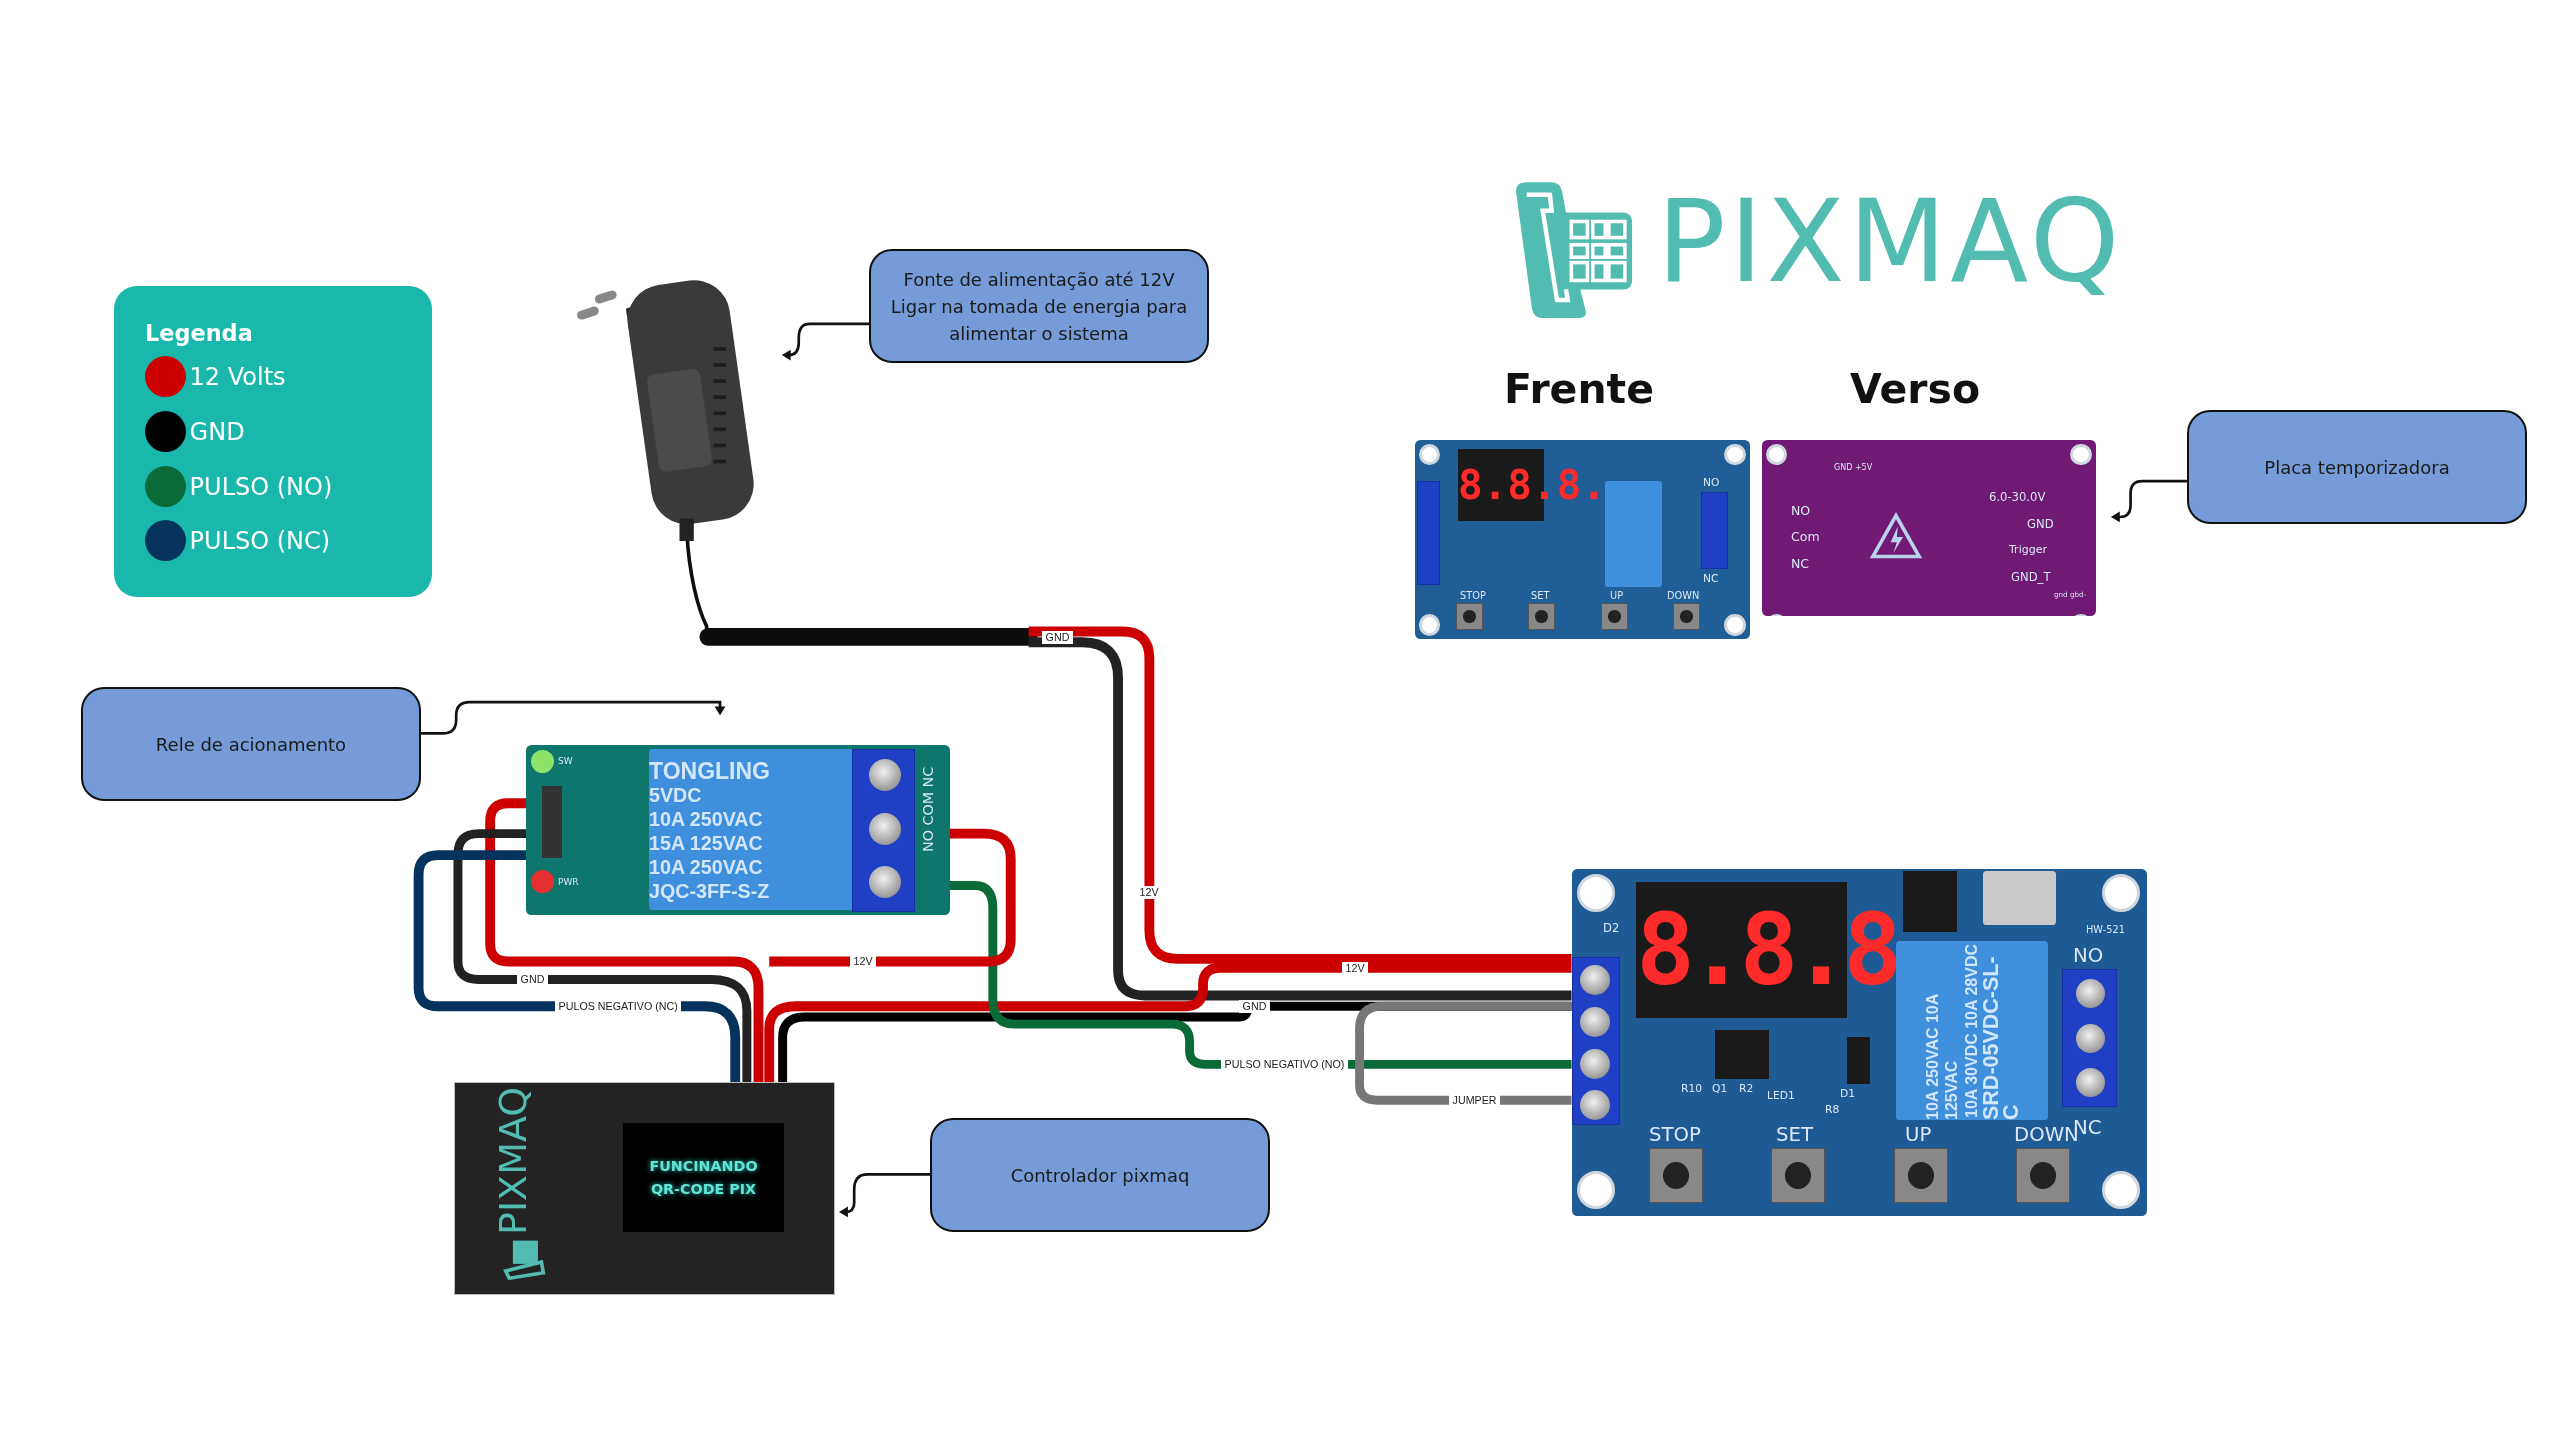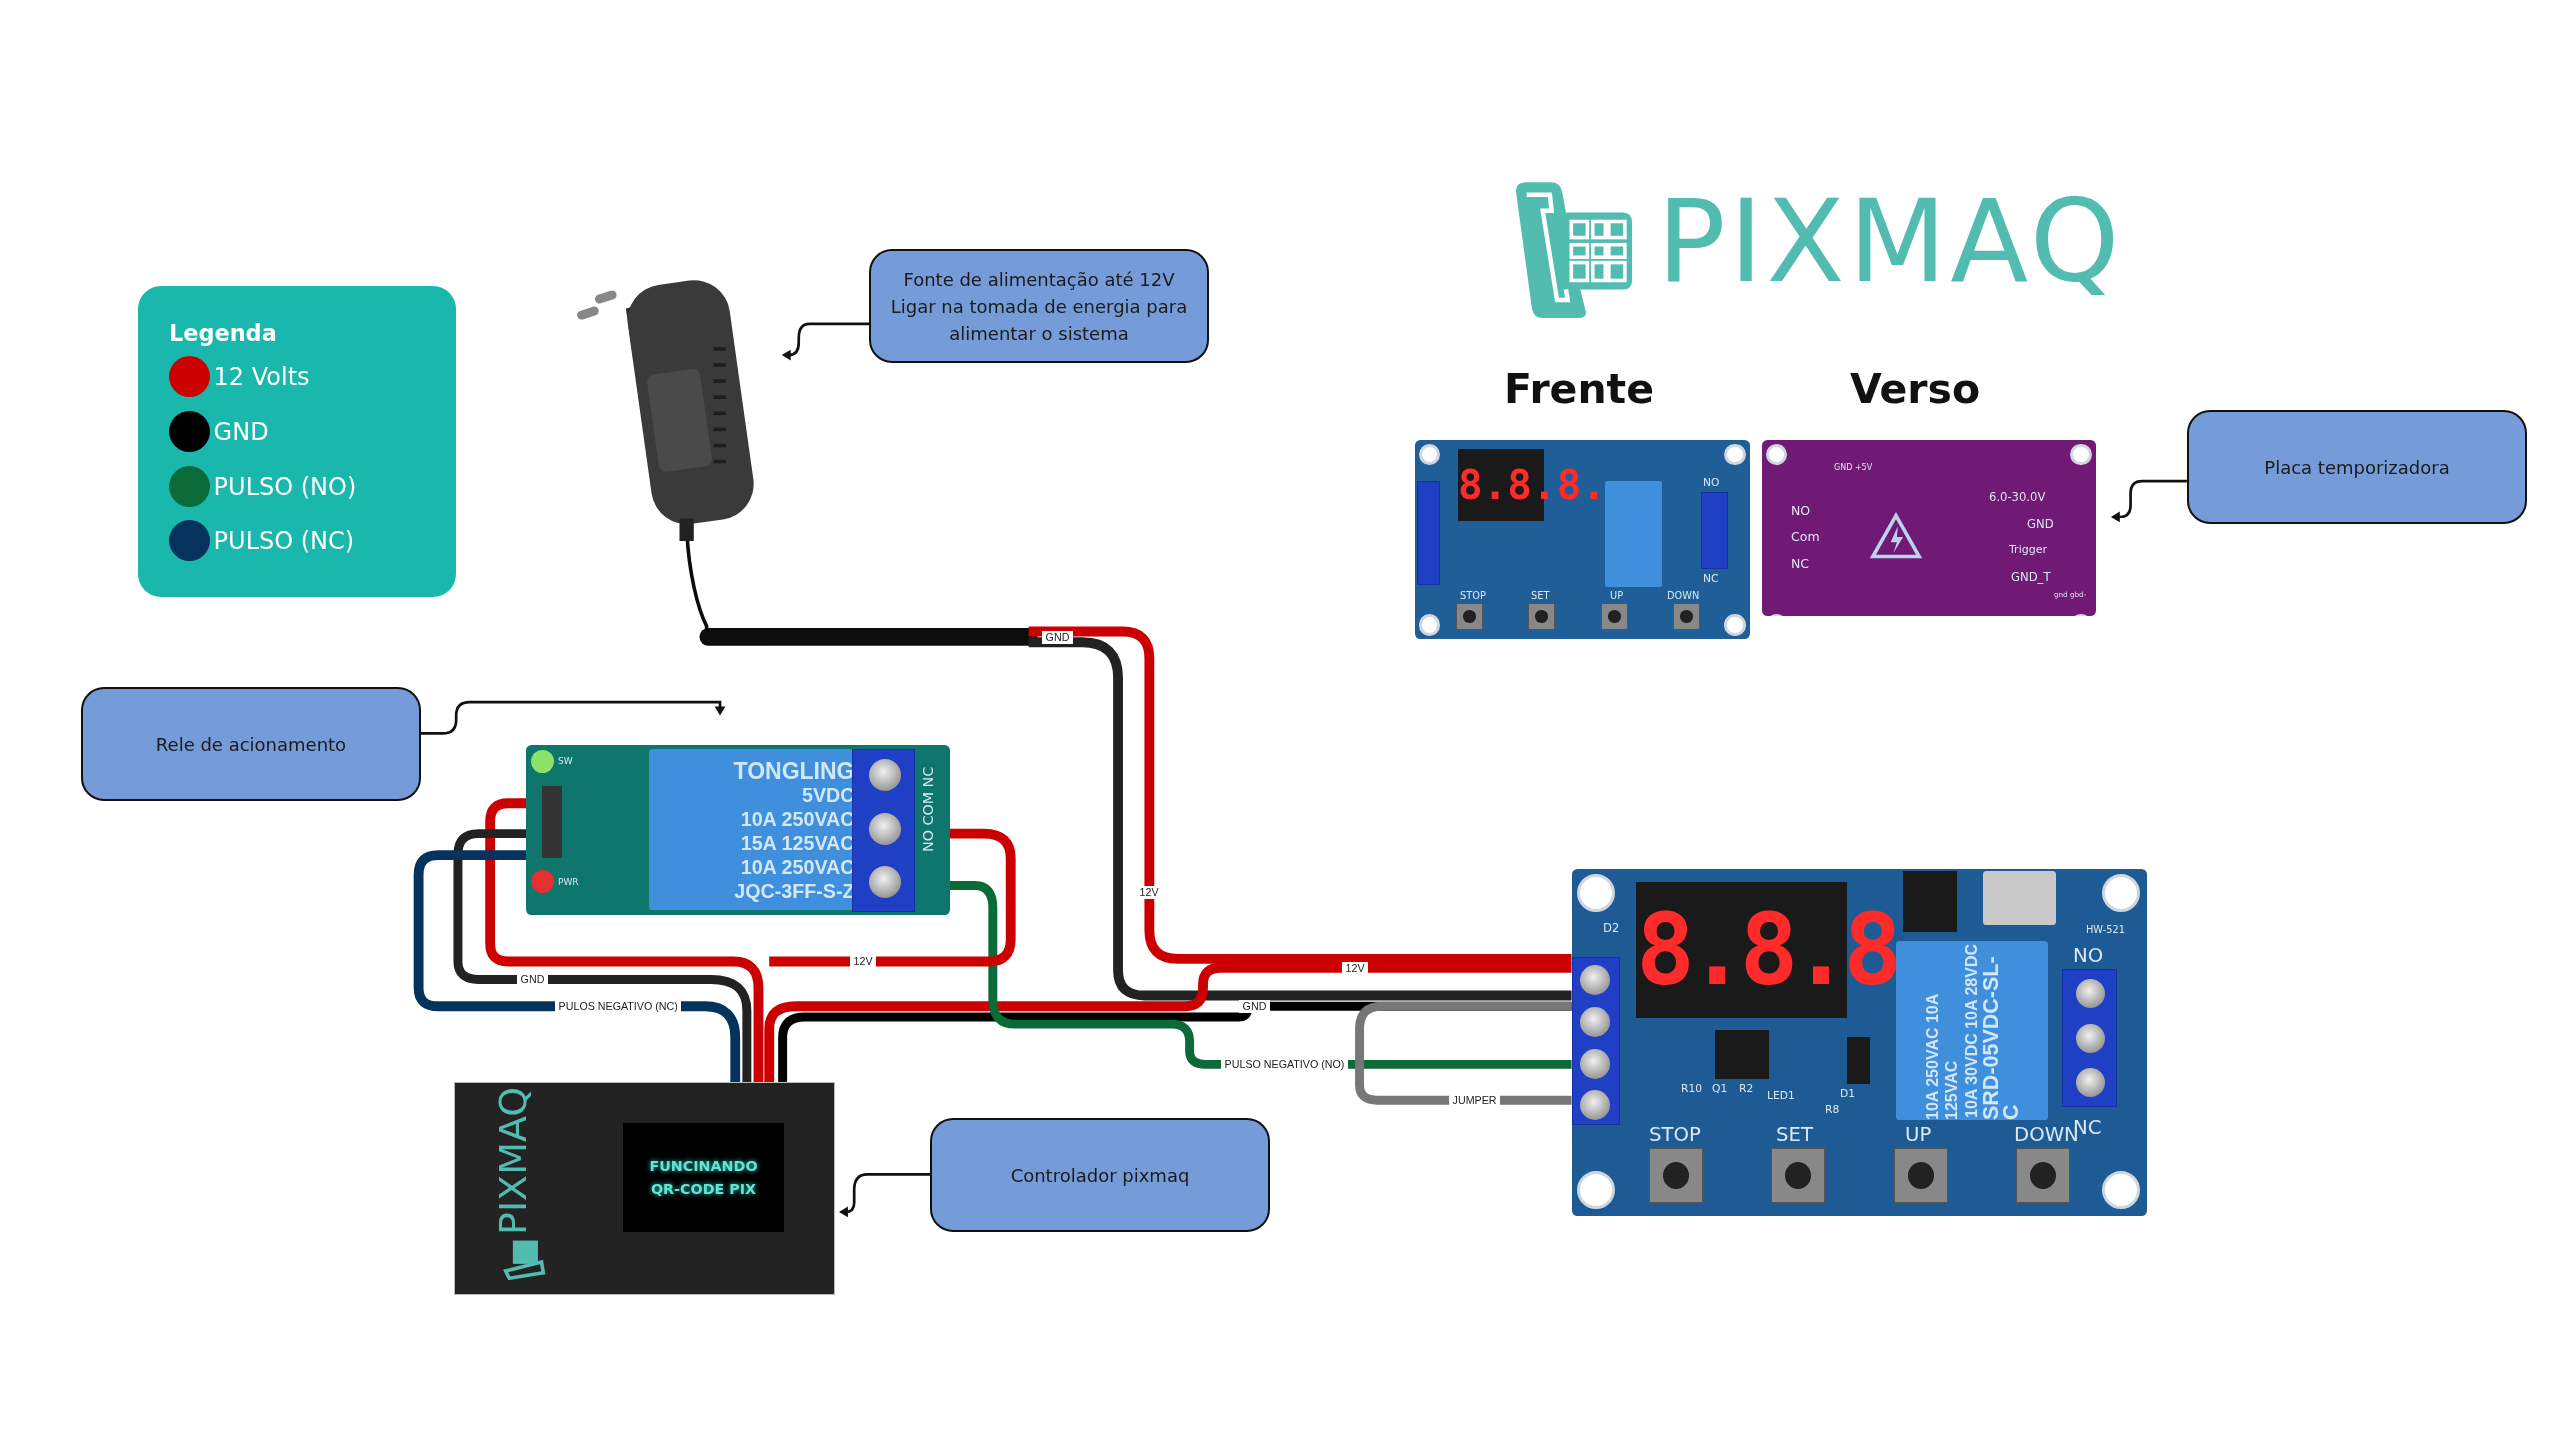--- a/index.html
+++ b/index.html
@@ -1,18 +1,18 @@
 <!DOCTYPE html>
 <html style="font-size:14.3px"><head>
 <meta charset="utf-8">
 <style>
   html, body { margin:0; padding:0; background:#ffffff; }
   body { width:2576px; height:1449px; position:relative; overflow:hidden; font-family:"DejaVu Sans", sans-serif; }
   .abs { position:absolute; }
-  .legend { left:114px; top:286px; width:318px; height:311px; background:#1ab8ac; border-radius:23px;margin-left:24px; }
+  .legend { left:114px; top:286px; width:318px; height:311px; background:#1ab8ac; border-radius:23px; }
   .legend-title { position:absolute; left:31px; top:34px; color:#fff; font-weight:bold; font-size:22.4px; font-family:"DejaVu Sans", sans-serif; }
   .legend-item { position:absolute; left:31px; height:41px; display:flex; align-items:center; }
   .legend-dot { width:41px; height:41px; border-radius:50%; margin-right:3.6px; }
   .legend-label { color:#fff; font-size:24px; font-family:"DejaVu Sans", sans-serif; }
   .callout { position:absolute; background:#759cd8; border:2.7px solid #111; border-radius:23px; display:flex; align-items:center; justify-content:center; text-align:center; color:#1b1b1b; font-family:"DejaVu Sans", sans-serif; font-size:18px; line-height:27px; box-sizing:border-box; }
   .callout span { white-space:pre-line; }
   .board-title { position:absolute; font-family:"DejaVu Sans", sans-serif; font-weight:bold; font-size:41px; color:#111; }
   .pcb { position:absolute; background:#1f5e97; border-radius:5.4px; overflow:hidden; }
   .hole { position:absolute; width:27px; height:27px; border-radius:50%; background:#fff; border:3.6px solid #cfd6dd; box-sizing:border-box; }
   .seg-display { position:absolute; background:#1a1a1a; display:flex; align-items:center; justify-content:space-around; color:#ff2a2a; font-family:"DejaVu Sans Mono", monospace; font-weight:bold; }
@@ -198,21 +198,21 @@
   <div class="silk" style="left:249px;top:130px;font-size:11.6px">GND_T</div>
   <div class="silk" style="left:292px;top:150px;font-size:7.2px">gnd gbd-</div>
 </div>
 
 <div class="pcb" style="left:526px;top:745px;width:424px;height:170px;background:#0f766e">
   <div class="abs" style="left:5.4px;top:5.4px;width:23px;height:23px;border-radius:50%;background:#8de36a"></div>
   <div class="abs" style="left:5.4px;top:125px;width:23px;height:23px;border-radius:50%;background:#e63030"></div>
   <div class="silk" style="left:32px;top:10.7px;font-size:9px">SW</div>
   <div class="silk" style="left:32px;top:132px;font-size:9px">PWR</div>
   <div class="abs" style="left:16px;top:41px;width:19.7px;height:72px;background:#333"></div>
-  <div class="relay-body" style="left:123px;top:3.6px;width:218px;height:161px;padding:10.7px 12.5px 0 0;text-align:right;font-size:19.7px;line-height:24px;border-radius:3.6px">
+  <div class="relay-body" style="left:123px;top:3.6px;width:218px;height:161px;padding:10.7px 12.5px 0 0;font-size:19.7px;line-height:24px;border-radius:3.6px">
     <div style="font-size:23px">TONGLING</div>
     <div>5VDC</div>
     <div>10A 250VAC</div>
     <div>15A 125VAC</div>
     <div>10A 250VAC</div>
     <div>JQC-3FF-S-Z</div>
   </div>
   <div class="terminal" style="left:326px;top:3.6px;width:63px;height:163px">
     <div class="screw" style="left:16px;top:9px;width:32px;height:32px"></div>
     <div class="screw" style="left:16px;top:63px;width:32px;height:32px"></div>

